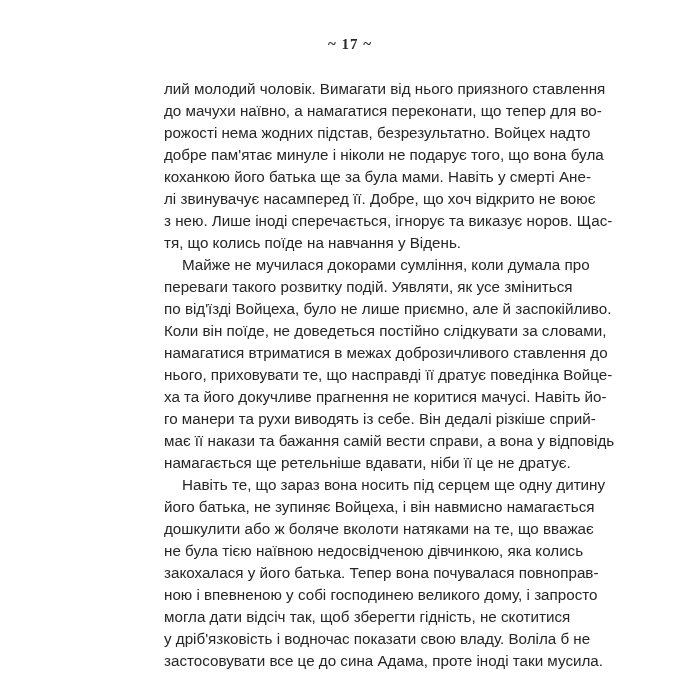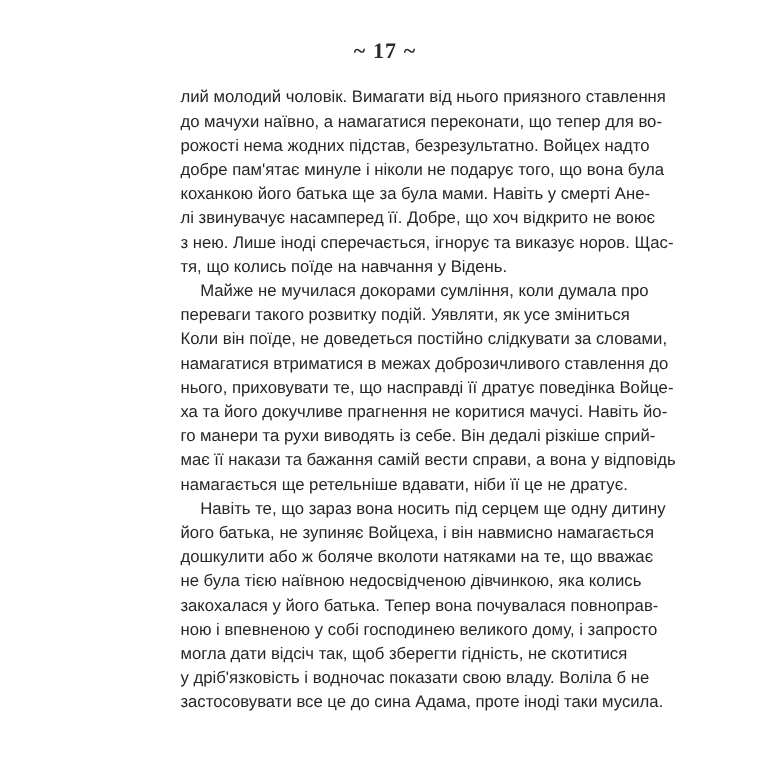--- a/index.html
+++ b/index.html
@@ -1,19 +1,19 @@
 <!DOCTYPE html>
 <html><head>
 <meta charset="utf-8">
 <style>
   html, body { margin: 0; padding: 0; background: #ffffff; }
   body { width: 700px; height: 700px; position: relative; overflow: hidden; }
   .page-number {
     position: absolute; top: 36px; left: 0; width: 700px; text-align: center;
-    font-family: "Liberation Serif", serif; font-size: 20px; font-weight: bold; color: #2a2a2a;
+    font-family: "Liberation Serif", serif; font-size: 15px; font-weight: bold; color: #2a2a2a;
     letter-spacing: 1px;
   }
   .text-block {
     position: absolute; top: 78px; left: 164px; width: 362px;
     font-family: "Liberation Sans", sans-serif; font-size: 15.2px; line-height: 22px;
     color: #262626; text-align: justify;
   }
   .line { display: block; white-space: nowrap; text-align-last: justify; text-align: justify; height: 22px; }
   .line.indent { padding-left: 18px; }
   .line.last { text-align-last: left; }
@@ -27,20 +27,21 @@
     <span class="line">лий молодий чоловік. Вимагати від нього приязного ставлення</span>
     <span class="line">до мачухи наївно, а намагатися переконати, що тепер для во-</span>
     <span class="line">рожості нема жодних підстав, безрезультатно. Войцех надто</span>
     <span class="line">добре пам'ятає минуле і ніколи не подарує того, що вона була</span>
     <span class="line">коханкою його батька ще за була мами. Навіть у смерті Ане-</span>
     <span class="line">лі звинувачує насамперед її. Добре, що хоч відкрито не воює</span>
     <span class="line">з нею. Лише іноді сперечається, ігнорує та виказує норов. Щас-</span>
     <span class="line last">тя, що колись поїде на навчання у Відень.</span>
     <span class="line indent">Майже не мучилася докорами сумління, коли думала про</span>
     <span class="line">переваги такого розвитку подій. Уявляти, як усе зміниться</span>
+    <span class="line">по від'їзді Войцеха, було не лише приємно, але й заспокійливо.</span>
     <span class="line">Коли він поїде, не доведеться постійно слідкувати за словами,</span>
     <span class="line">намагатися втриматися в межах доброзичливого ставлення до</span>
     <span class="line">нього, приховувати те, що насправді її дратує поведінка Войце-</span>
     <span class="line">ха та його докучливе прагнення не коритися мачусі. Навіть йо-</span>
     <span class="line">го манери та рухи виводять із себе. Він дедалі різкіше сприй-</span>
     <span class="line">має її накази та бажання самій вести справи, а вона у відповідь</span>
     <span class="line last">намагається ще ретельніше вдавати, ніби її це не дратує.</span>
     <span class="line indent">Навіть те, що зараз вона носить під серцем ще одну дитину</span>
     <span class="line">його батька, не зупиняє Войцеха, і він навмисно намагається</span>
     <span class="line">дошкулити або ж боляче вколоти натяками на те, що вважає</span>

